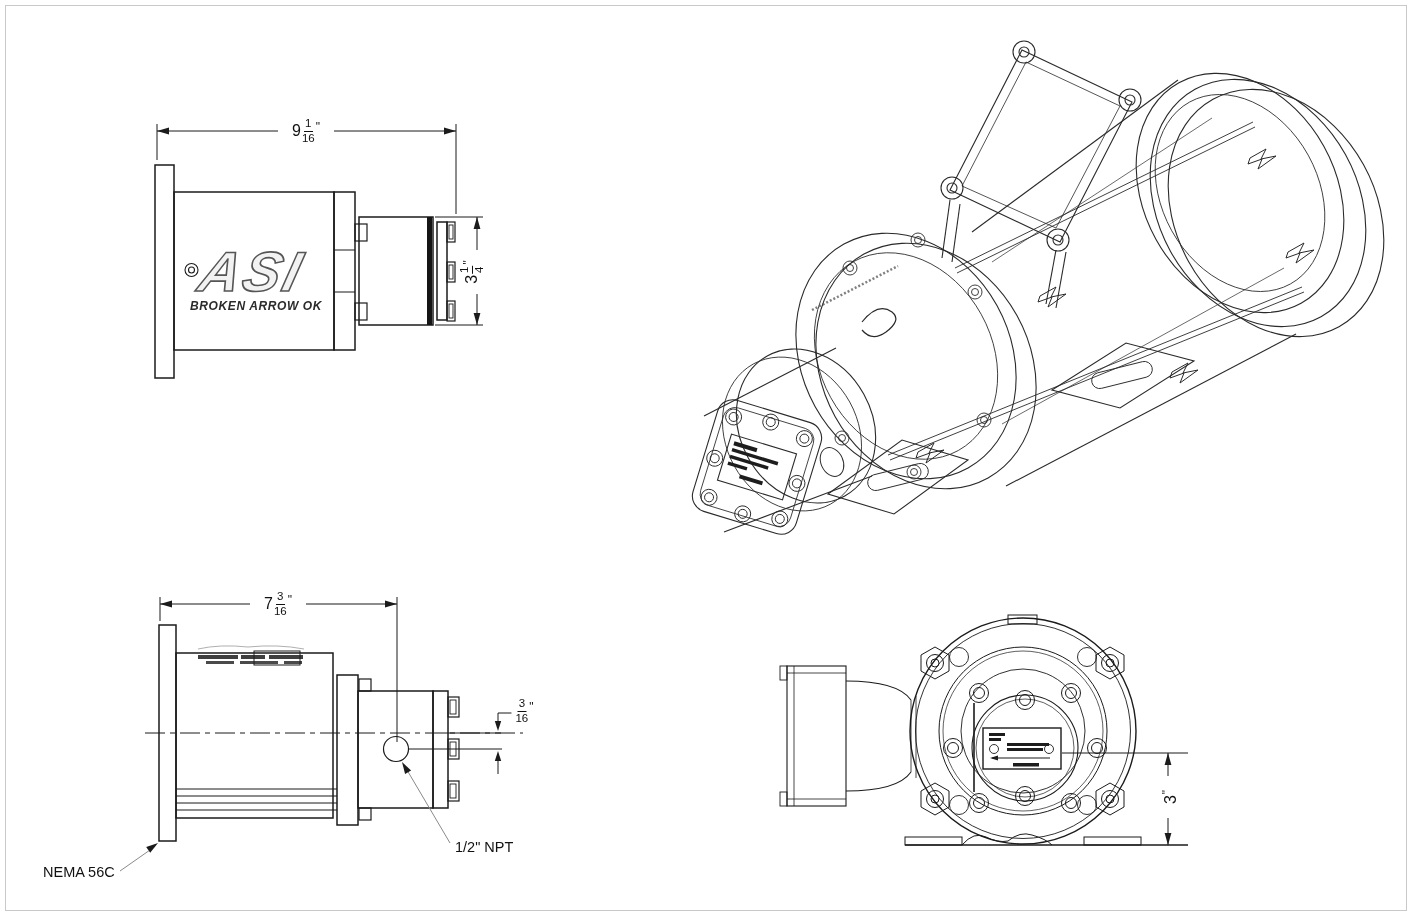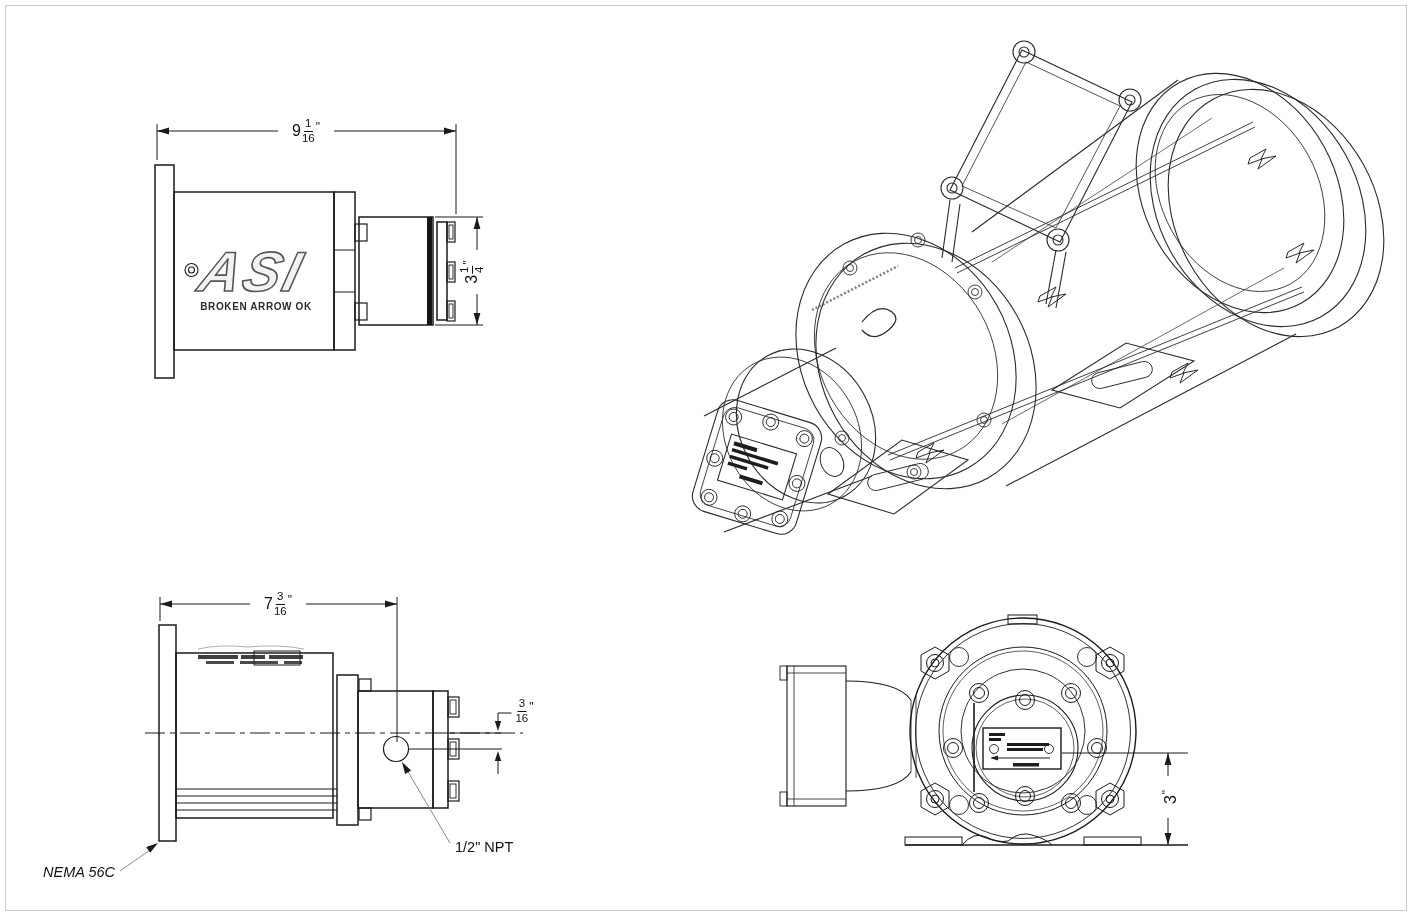--- a/index.html
+++ b/index.html
@@ -15,21 +15,21 @@
   .dim .whole{font-size:16px;}
   .frac{display:inline-flex;flex-direction:column;align-items:center;font-size:11.5px;margin-left:1px;}
   .frac .num{border-bottom:1.2px solid #111;padding:0 1px 1px;}
   .frac .den{padding-top:1px;}
   .unit{font-size:12px;margin-left:1px;margin-top:-8px;}
   .lbl{position:absolute;font-size:14.5px;color:#111;white-space:nowrap;}
   .logo-asi{position:absolute;left:252px;top:271px;transform:translate(-50%,-50%) skewX(-14deg);
             font-style:italic;font-weight:bold;font-size:56px;letter-spacing:3px;
             color:#f2f2f2;-webkit-text-stroke:1.6px #555;}
   .logo-sub{position:absolute;left:256px;top:306px;transform:translate(-50%,-50%);
-            font-size:10px;font-weight:bold;letter-spacing:.6px;color:#2b2b2b;white-space:nowrap;}
+            font-size:12px;font-weight:bold;letter-spacing:.6px;color:#2b2b2b;white-space:nowrap;font-style:italic;}
 </style>
 </head>
 <body>
 
 <div id="canvas">
   <div id="frame"></div>
 
   <svg width="1412" height="916" viewBox="0 0 1412 916">
 
     <g stroke="#1b1b1b" fill="none" stroke-width="1.5">
@@ -386,16 +386,16 @@
       <span class="den">16</span>
     </span>
     <span class="unit">"</span>
   </div>
 
   <div class="dim rot" style="left:1171px;top:797px;">
     <span class="whole">3</span>
     <span class="unit">"</span>
   </div>
 
-  <div class="lbl" style="left:43px;top:864px;font-style:italic;">NEMA 56C</div>
+  <div class="lbl" style="left:43px;top:864px;">NEMA 56C</div>
 
   <div class="lbl" style="left:455px;top:839px;">1/2" NPT</div>
 </div>
 
 </body></html>

